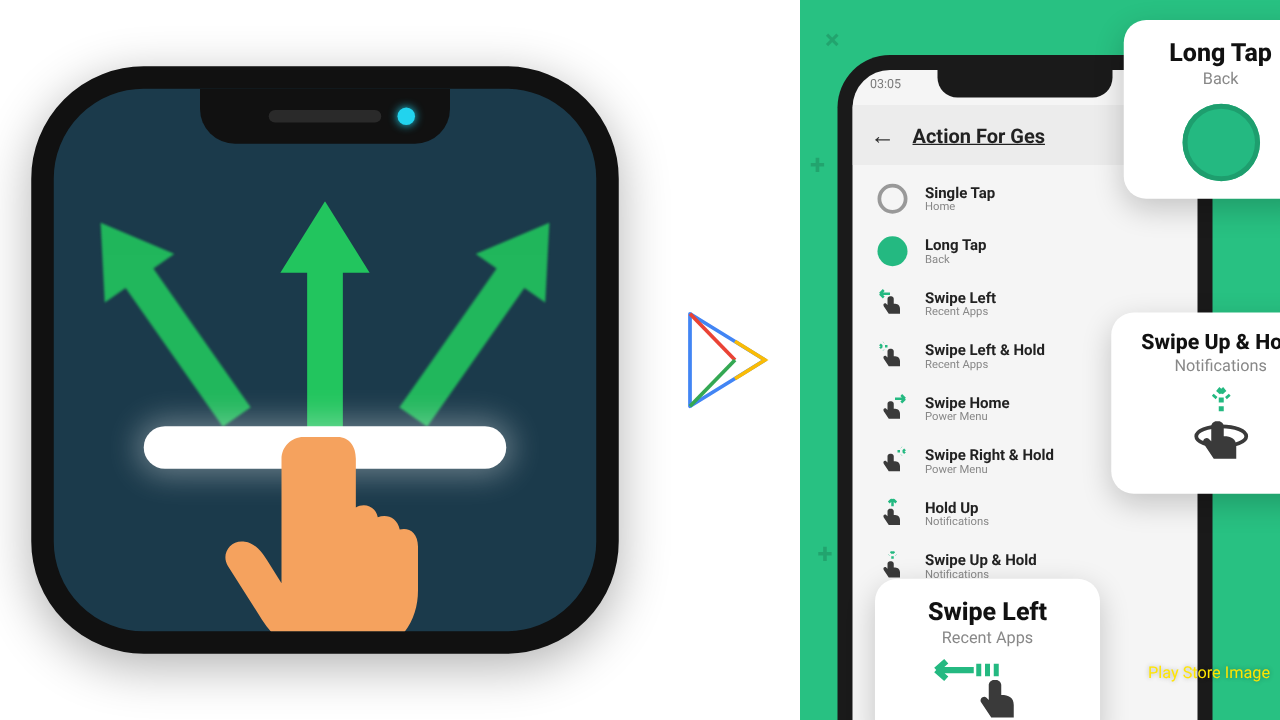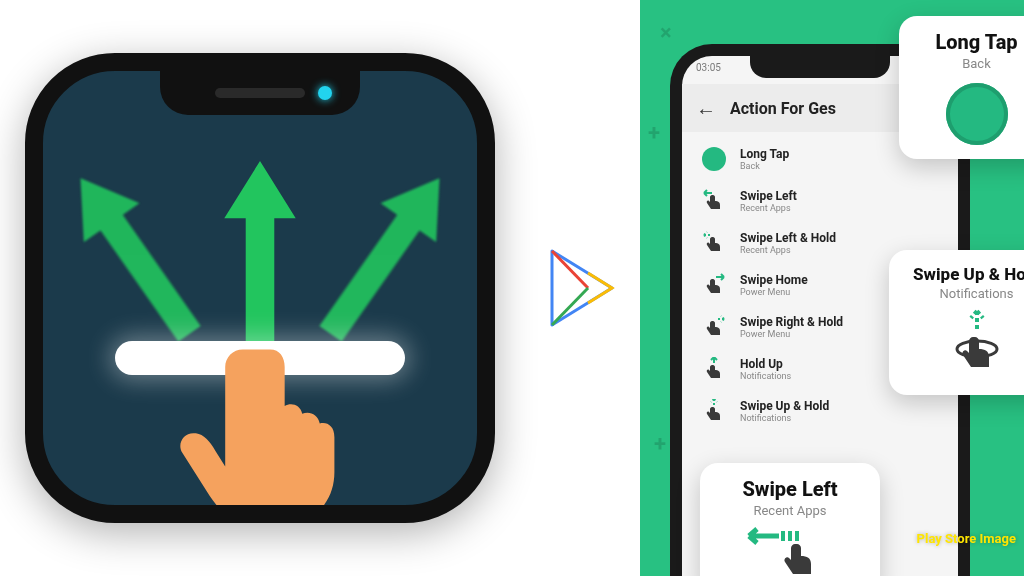--- a/index.html
+++ b/index.html
@@ -152,21 +152,21 @@
   }
   .app-header {
     height: 48px;
     display: flex;
     align-items: center;
     gap: 14px;
     padding: 0 14px;
     background: #ececec;
   }
   .app-header .back { font-size: 20px; color:#333; }
-  .app-header .title { font-size: 16px; font-weight: 700; color:#222; }
+  .app-header .title { font-size: 16px; font-weight: 700; color:#222;text-decoration:underline; }
   .gesture-list { padding: 6px 0; }
   .g-row {
     display: flex;
     align-items: center;
     gap: 12px;
     padding: 7px 18px;
   }
   .g-icon {
     width: 28px; height: 28px;
     display:flex; align-items:center; justify-content:center;
@@ -201,21 +201,21 @@
   .card-long { top: 16px; right: -30px; width: 155px; }
   .card-swipeup { top: 250px; right: -40px; width: 175px; }
   .card-swipeleft { bottom: -20px; left: 60px; width: 180px; }
 
   .watermark {
     position: absolute;
     bottom: 30px;
     right: 8px;
     color: #ffe500;
     font-size: 13px;
-    font-weight: 700;
+    font-weight: 400;
     text-shadow: 0 0 4px rgba(0,0,0,.3);
   }
 </style>
 </head>
 <body>
 
 <div class="left-panel">
   <div class="app-icon">
     <div class="notch">
       <div class="speaker"></div>
@@ -265,20 +265,29 @@
         <span></span>
       </div>
       <div class="app-header">
         <span class="back">←</span>
         <span class="title">Action For Ges</span>
       </div>
 
       <div class="gesture-list">
         <div class="g-row">
           <div class="g-icon">
+              <div class="circle-empty"></div>
+            </div>
+          <div class="g-text">
+              <span class="g-title">Single Tap</span>
+              <span class="g-sub">Home</span>
+            </div>
+        </div>
+        <div class="g-row">
+          <div class="g-icon">
               <div class="circle-fill"></div>
             </div>
           <div class="g-text">
               <span class="g-title">Long Tap</span>
               <span class="g-sub">Back</span>
             </div>
         </div>
         <div class="g-row">
           <div class="g-icon">
             <svg width="24" height="24" viewBox="0 0 24 24">

